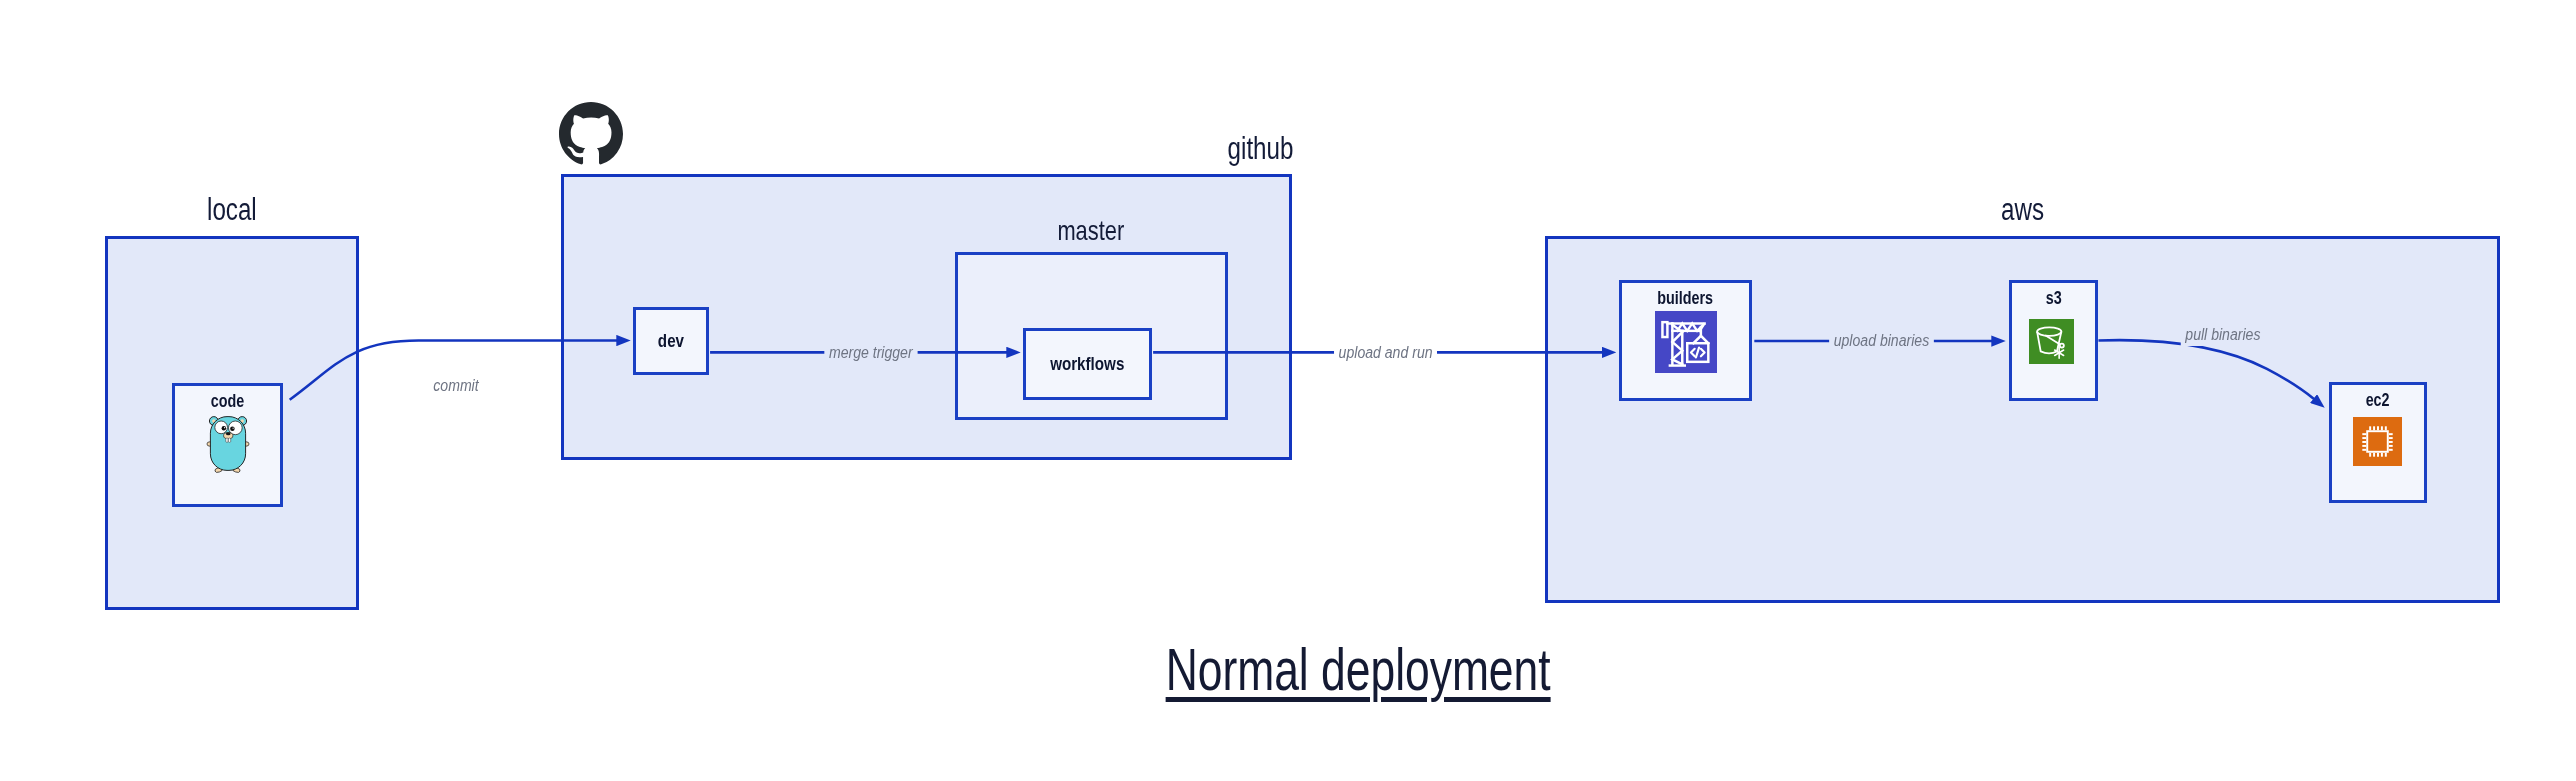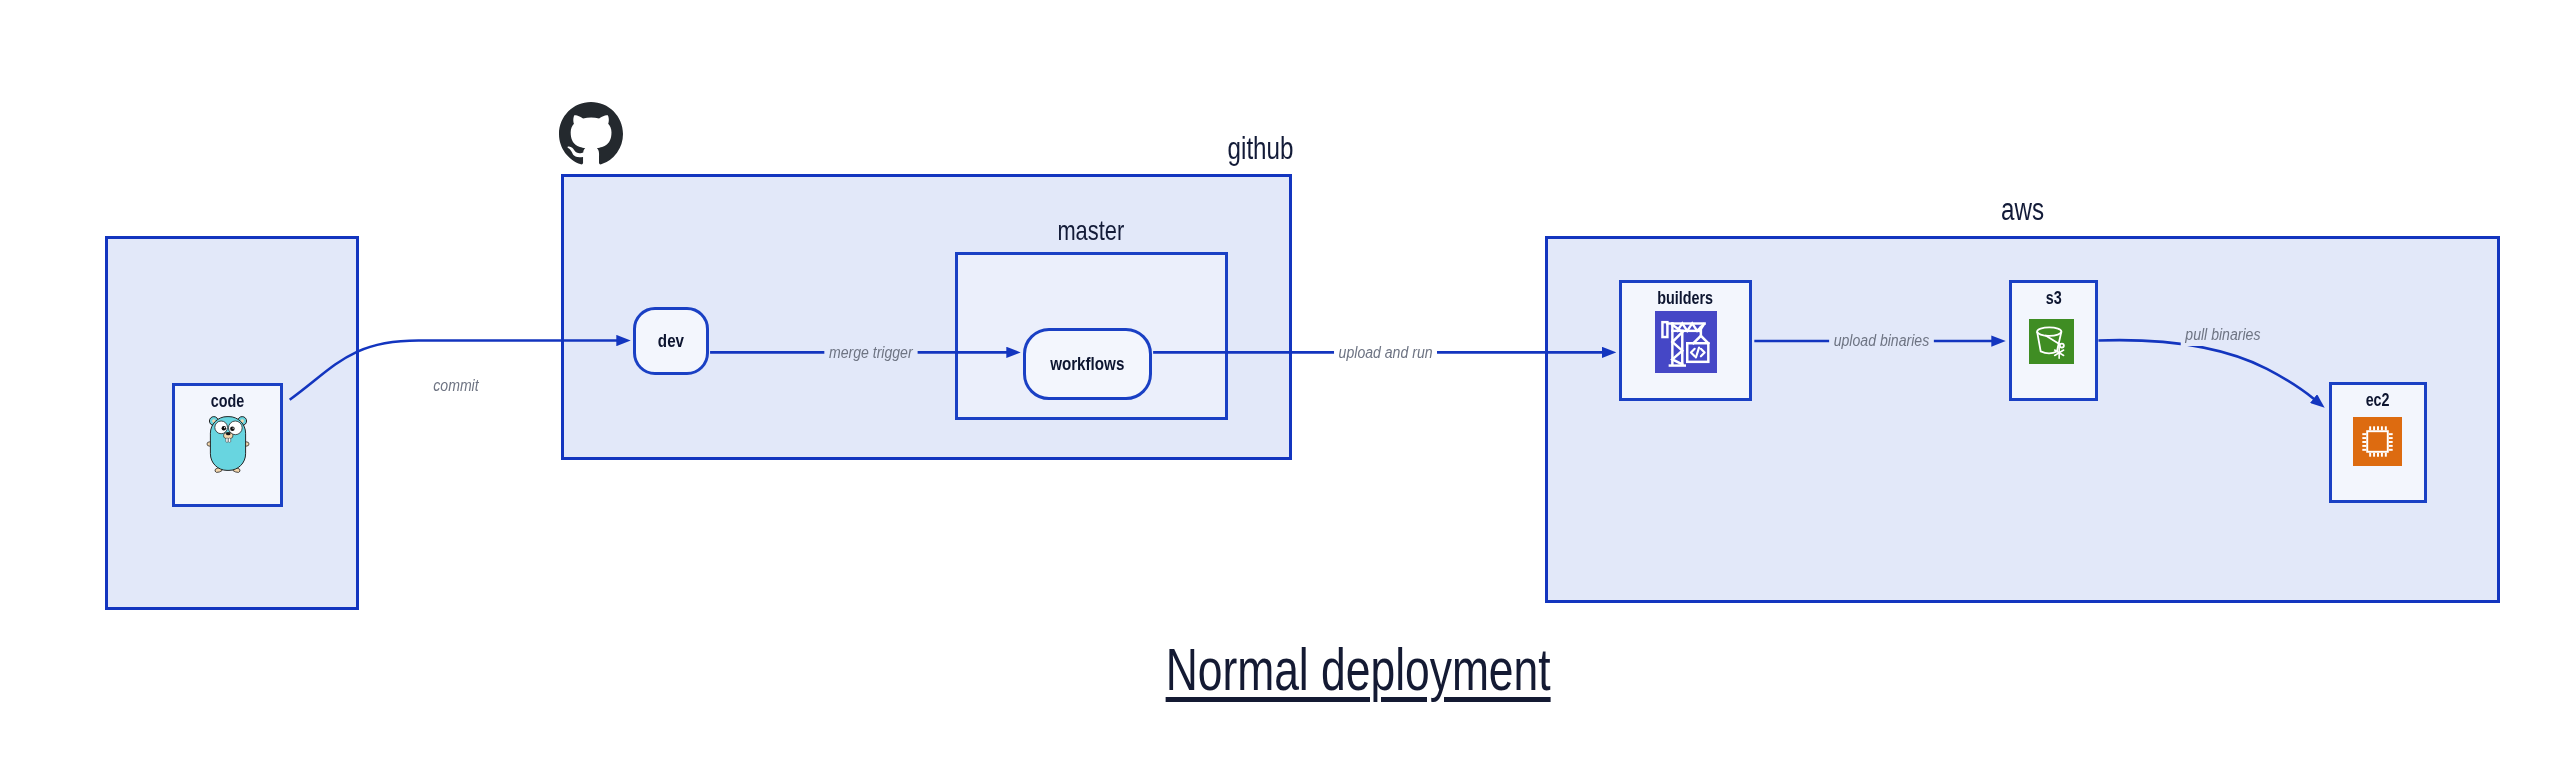--- a/index.html
+++ b/index.html
@@ -57,20 +57,21 @@
 </head>
 <body>
 
 <div class="canvas">
 
   <div class="container-box" style="left:105px;top:236px;width:254px;height:374px;"></div>
   <div class="container-box" style="left:561px;top:174px;width:731px;height:286px;"></div>
   <div class="mid-box" style="left:955px;top:252px;width:273px;height:168px;"></div>
   <div class="container-box" style="left:1545px;top:236px;width:955px;height:367px;"></div>
 
+  <div class="heading center" style="left:103px;top:193px;width:258px;"><span class="cond">local</span></div>
   <div class="heading right" style="left:1035px;top:132px;width:258px;"><span class="cond">github</span></div>
   <div class="heading center" style="left:962px;top:214px;width:258px;font-size:28px;"><span class="cond">master</span></div>
   <div class="heading center" style="left:1894px;top:193px;width:258px;"><span class="cond">aws</span></div>
 
   <div class="icon-abs" style="left:559px;top:102px;width:64px;height:64px;">
     <svg width="64" height="64" viewBox="0 0 16 16">
       <path fill="#24292e" fill-rule="evenodd" d="M8 0C3.58 0 0 3.58 0 8c0 3.54 2.29 6.53 5.47 7.59.4.07.55-.17.55-.38 0-.19-.01-.82-.01-1.49-2.01.37-2.53-.49-2.69-.94-.09-.23-.48-.94-.82-1.13-.28-.15-.68-.52-.01-.53.63-.01 1.08.58 1.23.82.72 1.21 1.87.87 2.33.66.07-.52.28-.87.51-1.07-1.78-.2-3.64-.89-3.64-3.95 0-.87.31-1.59.82-2.15-.08-.2-.36-1.02.08-2.12 0 0 .67-.21 2.2.82.64-.18 1.32-.27 2-.27s1.36.09 2 .27c1.53-1.04 2.2-.82 2.2-.82.44 1.1.16 1.92.08 2.12.51.56.82 1.27.82 2.15 0 3.07-1.87 3.75-3.65 3.95.29.25.54.73.54 1.48 0 1.07-.01 1.93-.01 2.2 0 .21.15.46.55.38A8.01 8.01 0 0 0 16 8c0-4.42-3.58-8-8-8z"></path>
     </svg>
   </div>
 
@@ -94,27 +95,27 @@
         <circle cx="38" cy="28.6" r="1.3" fill="#fff"></circle>
         <circle cx="55.5" cy="29.6" r="1.3" fill="#fff"></circle>
         <ellipse cx="45.5" cy="45" rx="9.5" ry="6.5" fill="#f4d7ad" stroke="#222" stroke-width="1.5"></ellipse>
         <ellipse cx="45.5" cy="41" rx="4.8" ry="3.2" fill="#151515"></ellipse>
         <rect x="40.5" y="50" width="4.8" height="8.5" rx="1.8" fill="#fff" stroke="#222" stroke-width="1"></rect>
         <rect x="45.7" y="50" width="4.8" height="8.5" rx="1.8" fill="#fff" stroke="#222" stroke-width="1"></rect>
       </svg>
     </div>
   </div>
 
-  <div class="node-box" style="left:633px;top:307px;width:76px;height:68px;border-radius:22px;">
+  <div class="node-box" style="left:633px;top:307px;width:76px;height:68px;">
     <div class="node-center">
         <span class="cond">dev</span>
       </div>
   </div>
 
-  <div class="node-box" style="left:1023px;top:328px;width:129px;height:72px;border-radius:26px;">
+  <div class="node-box" style="left:1023px;top:328px;width:129px;height:72px;">
     <div class="node-center">
         <span class="cond">workflows</span>
       </div>
   </div>
 
   <div class="node-box" style="left:1619px;top:280px;width:133px;height:121px;padding-left:44px;">
     <div class="node-label"><span class="cond">builders</span></div>
     <div class="icon-abs" style="left:33px;top:28px;width:62px;height:62px;">
       <svg width="62" height="62" viewBox="0 0 100 100">
         <rect x="0" y="0" width="100" height="100" fill="#4547c6"></rect>

